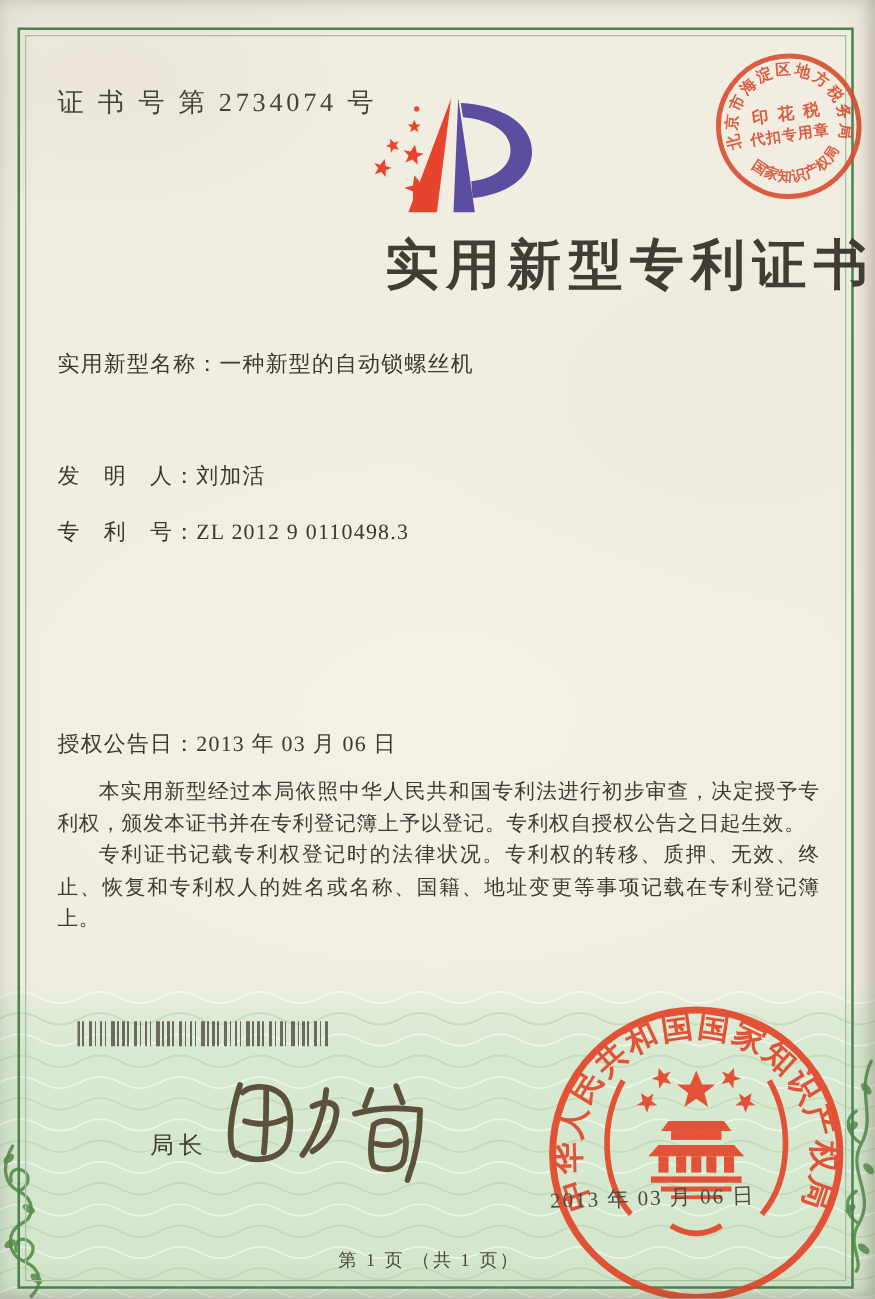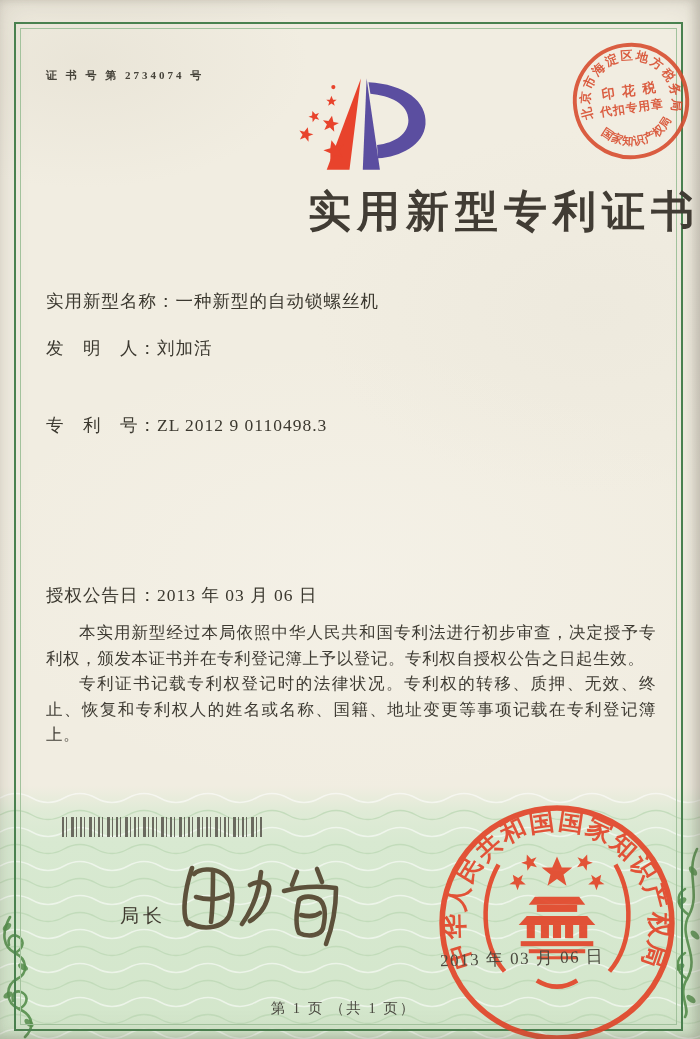--- a/index.html
+++ b/index.html
@@ -17,21 +17,21 @@
     box-shadow:inset 0 0 30px rgba(95,90,74,.16), inset -7px 0 9px rgba(95,90,74,.18), inset 0 -5px 8px rgba(95,90,74,.10);}
   
   .band{position:absolute;left:0;right:0;top:786px;bottom:0;z-index:1;
     background:linear-gradient(180deg, rgba(218,234,211,0) 0%, rgba(218,234,211,.75) 10%, #d8e9d1 22%, #d3e6cb 100%);}
   .band svg{position:absolute;left:0;top:0;width:100%;height:100%;}
   .w{stroke:#ffffff;stroke-width:1.5;fill:none;opacity:.55;}
   .g{stroke:#bdd8b5;stroke-width:1.3;fill:none;opacity:.8;}
   
   .frame-outer{position:absolute;left:14px;top:22px;right:17px;bottom:8px;border:2.5px solid #4a8350;z-index:3;pointer-events:none;}
   .frame-inner{position:absolute;left:20px;top:28px;right:23px;bottom:14px;border:1px solid #a3c49e;z-index:3;pointer-events:none;}
-  .cert-no{position:absolute;left:46px;top:68px;font-size:11px;letter-spacing:3px;color:#46433a;z-index:4;font-weight:bold;}
+  .cert-no{position:absolute;left:46px;top:68px;font-size:21px;letter-spacing:3px;color:#46433a;z-index:4;}
   .title{position:absolute;left:0;right:0;top:183px;margin:0;text-align:right;
     font-size:43px;font-weight:600;letter-spacing:6px;color:#413c34;z-index:4;}
   .logo{position:absolute;left:283px;top:74px;width:152px;height:106px;z-index:4;}
   .tax-stamp{position:absolute;left:562px;top:32px;width:138px;height:138px;z-index:6;opacity:.9;transform:rotate(-8deg);}
   .field{position:absolute;left:46px;font-size:17.5px;letter-spacing:1px;color:#3b382f;z-index:4;white-space:nowrap;}
   .redact-wrap{position:relative;display:inline-block;width:330px;height:26px;vertical-align:-7px;}
   .redact-box{position:absolute;left:-4px;top:0;width:322px;height:25px;background:rgba(251,250,245,.92);
     box-shadow:0 0 10px 7px rgba(249,248,243,.85);}
   .redact-trace{position:absolute;right:2px;top:2px;opacity:.3;color:#8b887c;}
   .body-text{position:absolute;left:46px;right:44px;top:620px;z-index:4;font-family:Liberation Serif, serif;}
@@ -136,24 +136,24 @@
       <use href="#st" transform="translate(50,52) scale(0.9) rotate(10)"></use>
       <use href="#st" transform="translate(33,44) scale(0.62) rotate(-20)"></use>
       <use href="#st" transform="translate(24,63) scale(0.8) rotate(15)"></use>
       <use href="#st" transform="translate(51,28) scale(0.58)"></use>
       <circle cx="53" cy="13" r="2.2"></circle>
     </g>
   </svg>
 
   <h1 class="title">实用新型专利证书</h1>
 
-  <div class="field" style="top:289px">
+  <div class="field" style="top:279px">
     <span>实用新型名称：</span><span>一种新型的自动锁螺丝机</span>
   </div>
-  <div class="field" style="top:336px">
+  <div class="field" style="top:368px">
     <span>发　明　人：</span><span>刘加活</span>
   </div>
   <div class="field" style="top:413px">
     <span>专　利　号：</span><span>ZL 2012 9 0110498.3</span>
   </div>
   <div class="field" style="top:583px">
     <span>授权公告日：</span><span>2013 年 03 月 06 日</span>
   </div>
 
   <div class="body-text">

